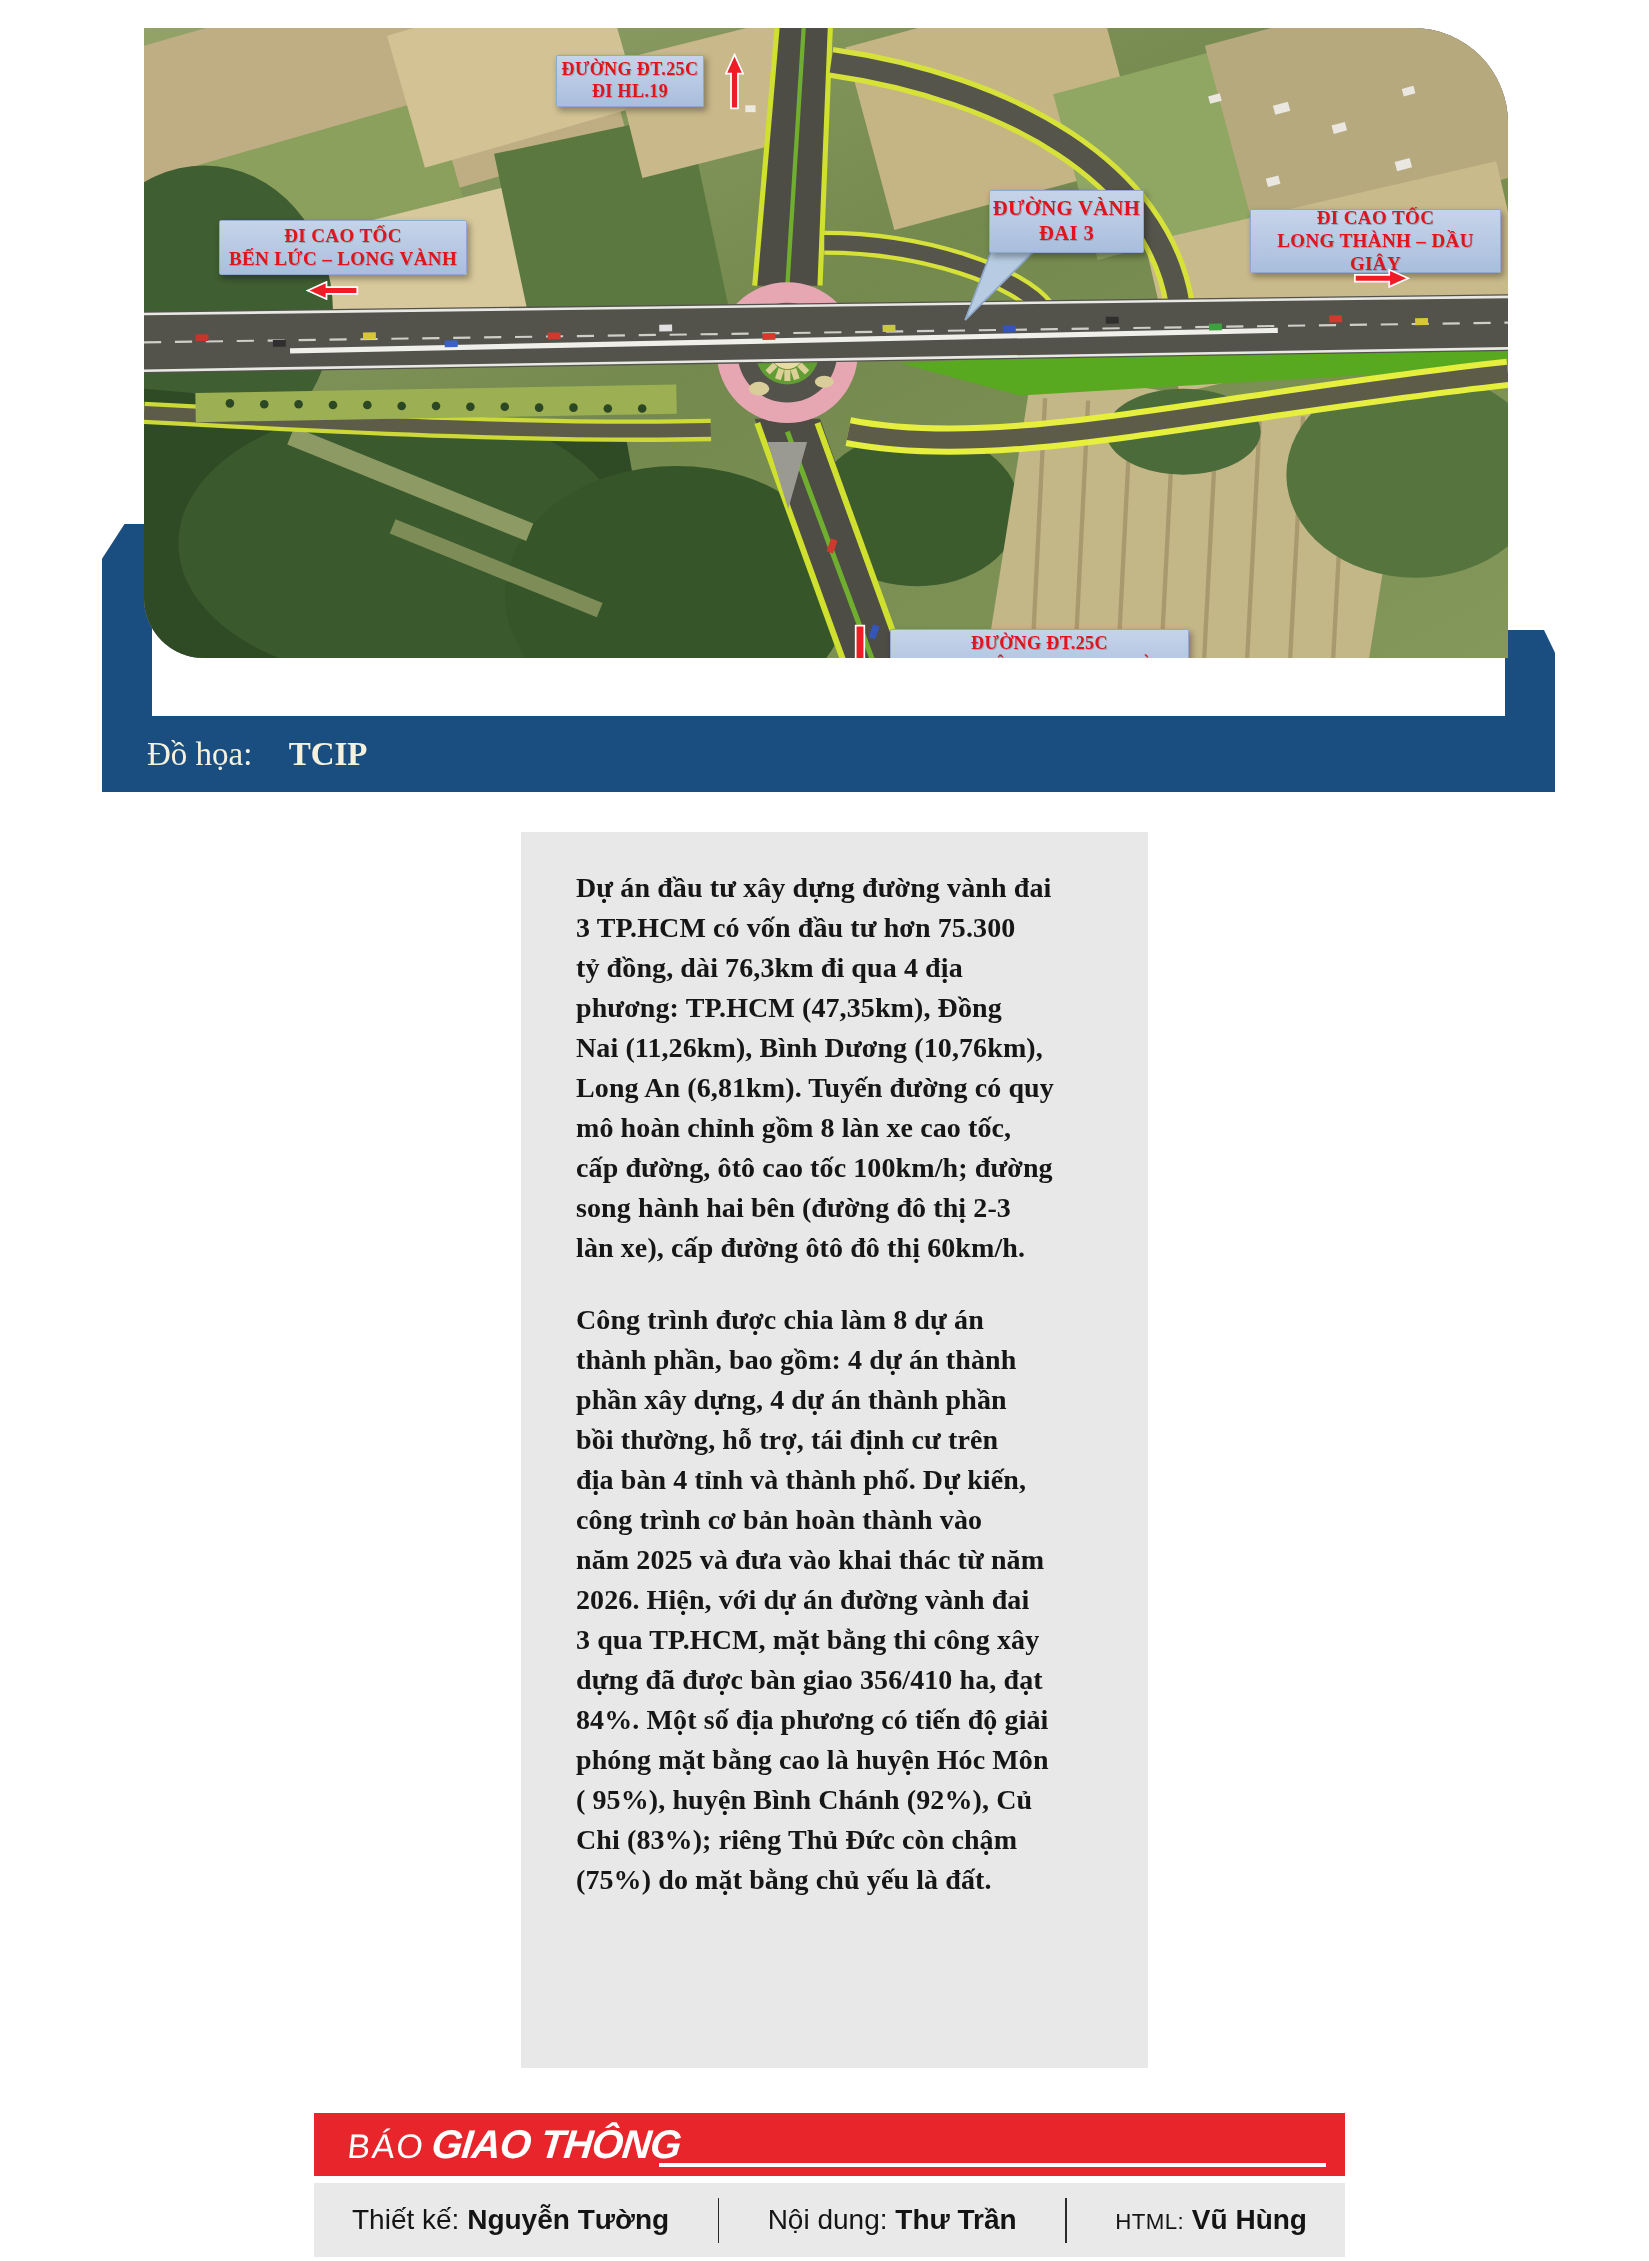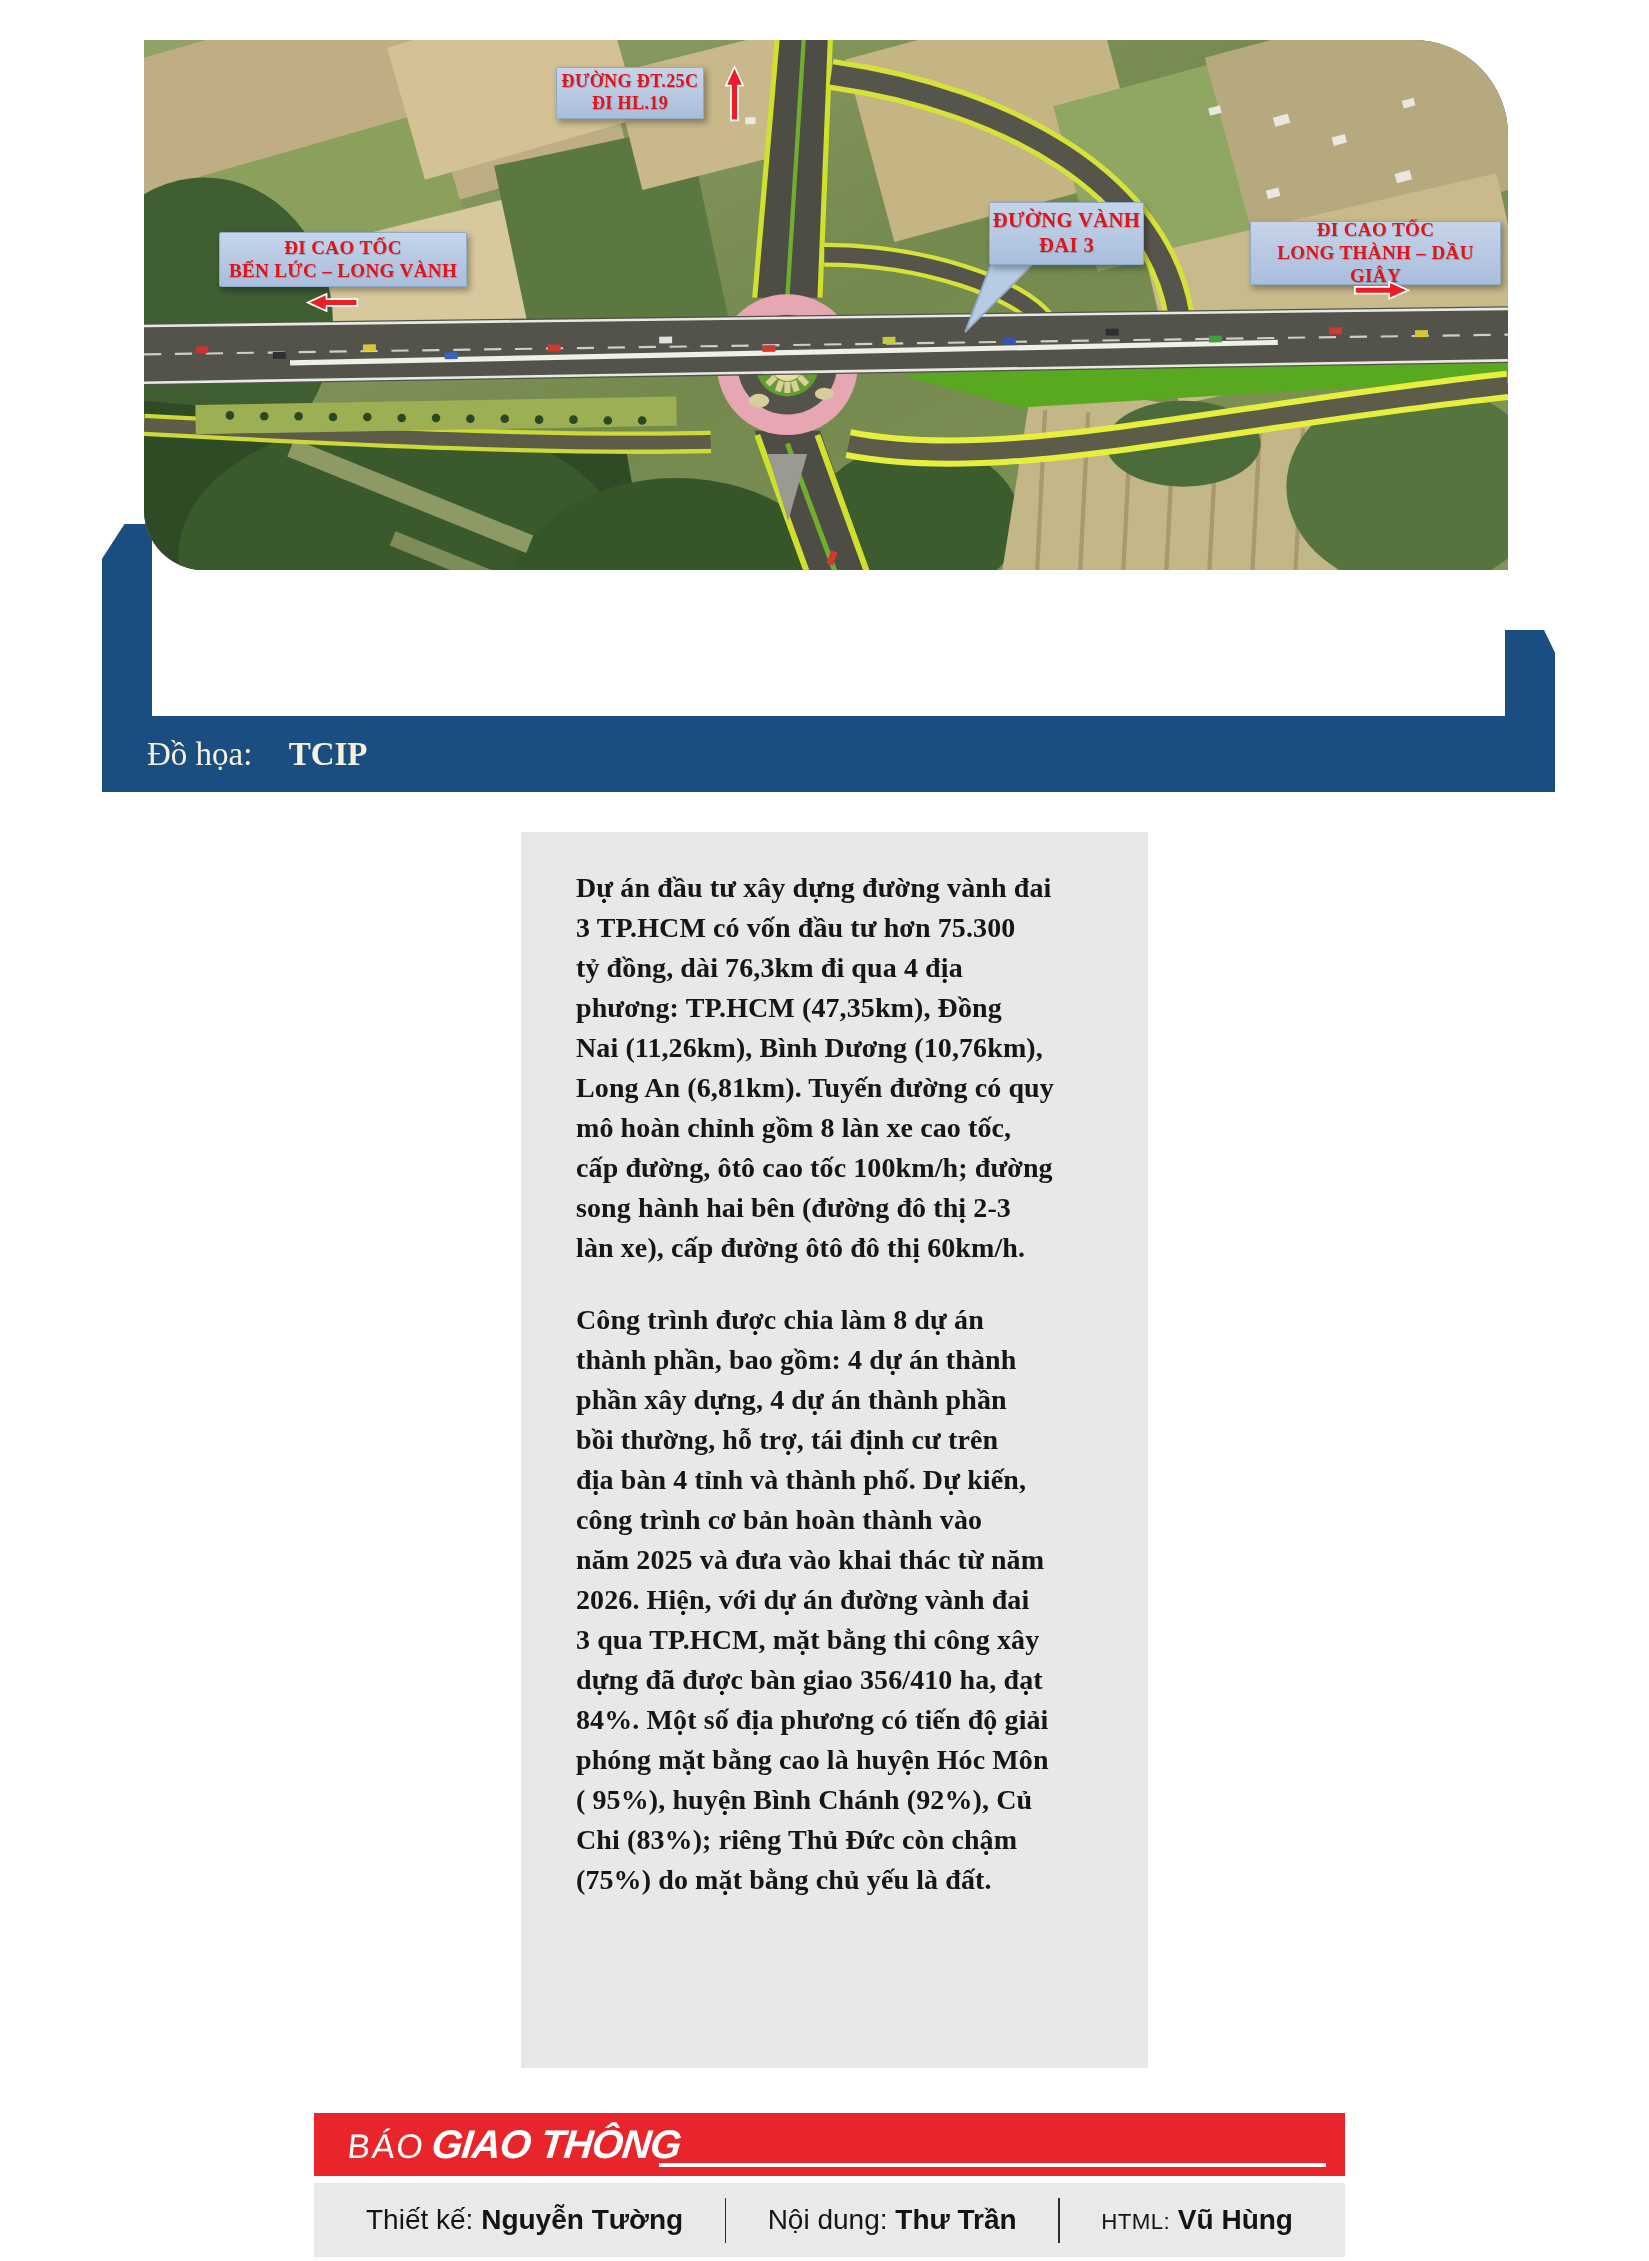--- a/index.html
+++ b/index.html
@@ -16,22 +16,22 @@
   .caption-bar{
     position:absolute;left:102px;top:716px;width:1453px;height:76px;
     background:#1b4e80;display:flex;align-items:center;justify-content:space-between;
     padding:0 48px 0 45px;box-sizing:border-box;z-index:1;
   }
   .caption-text{color:#f6f1dd;font-size:34px;font-weight:700;letter-spacing:0.2px;}
   .graphics-credit{color:#f6f1dd;font-size:33px;font-weight:400;white-space:nowrap;}
   .graphics-credit b{font-weight:700;margin-left:28px;}
   
   .map-area{
-    position:absolute;left:144px;top:27.5px;width:1364px;height:530px;
-    border-radius:0 95px 0 60px;overflow:hidden;background:#8b5cf6;z-index:2;margin-top:12px;
+    position:absolute;left:144px;top:27.5px;width:1364px;height:630px;
+    border-radius:0 95px 0 60px;overflow:hidden;background:#8b5cf6;z-index:2;
   }
   .map-area svg{position:absolute;left:0;top:0;}
   .map-label{
     position:absolute;background:linear-gradient(180deg,#c6d4e9 0%,#a9bedd 100%);
     border:1.7px solid #8fa9ca;color:#e0151c;font-weight:700;text-align:center;
     display:flex;flex-direction:column;justify-content:center;
     box-shadow:2.6px 3.4px 6px rgba(0,0,0,.32);letter-spacing:0.4px;line-height:1.22;
     text-shadow:0.9px 0.9px 0 rgba(110,115,125,.45);box-sizing:border-box;border-radius:1.7px;
   }
   .map-label span{display:block;}
@@ -60,21 +60,21 @@
     position:relative;width:100%;height:63px;background:#e8252b;
     display:flex;align-items:center;box-sizing:border-box;padding-left:34px;
   }
   .logo{display:flex;align-items:baseline;transform:skewX(-6deg);}
   .logo-bao{color:#ffffff;font-size:34px;font-weight:400;letter-spacing:1.7px;margin-right:6.9px;}
   .logo-gt{color:#ffffff;font-size:40px;font-weight:700;font-style:italic;letter-spacing:-0.9px;}
   .logo-underline{position:absolute;left:345px;right:19px;bottom:9.5px;height:3.4px;background:#ffffff;}
   .credits-bar{
     position:absolute;top:70px;left:0;width:100%;height:74px;background:#e9e9e9;
     display:flex;align-items:center;justify-content:space-between;
-    box-sizing:border-box;padding:0 52px;
+    box-sizing:border-box;padding:0 38px;
   }
   .credit{white-space:nowrap;color:#141414;font-size:28px;}
   .credit .lab{font-weight:400;}
   .credit .nam{font-weight:700;}
   .credit.small .lab{font-size:22.3px;letter-spacing:0.4px;}
   .credit-sep{width:1.7px;height:45px;background:#2a2a2a;}
 </style>
 </head>
 <body>
 

